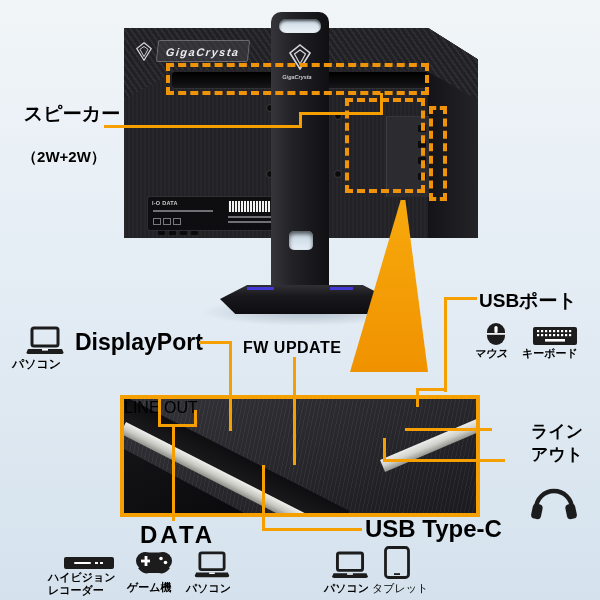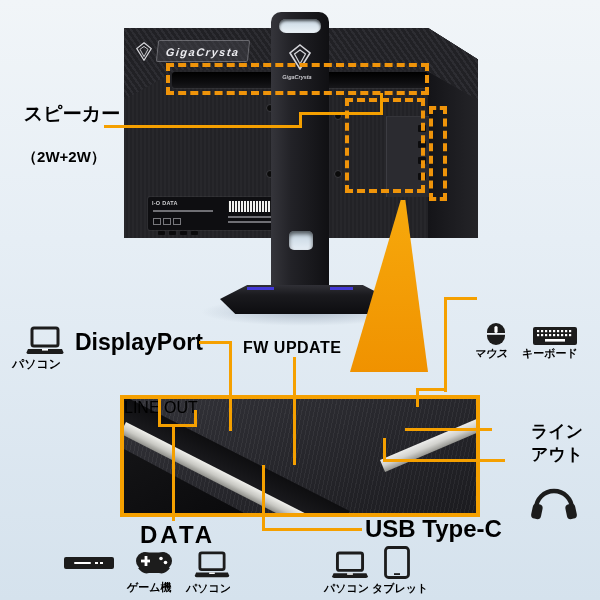--- a/index.html
+++ b/index.html
@@ -236,20 +236,21 @@
   <svg class="abs icon" style="left:26px;top:326px;" width="38" height="30" viewBox="0 0 38 30">
     <rect x="6" y="2" width="26" height="18" rx="2" fill="none" stroke="#1c1c1c" stroke-width="3"></rect>
     <path d="M2 23 L36 23 L37.5 26.5 Q37.5 28 35.5 28 L2.5 28 Q0.5 28 0.5 26.5 Z" fill="#1c1c1c"></path>
     <rect x="16" y="23" width="6" height="1.6" fill="#ffffff"></rect>
   </svg>
   <div class="abs cap" style="left:12px;top:356px;width:66px;font-size:12px;font-weight:bold;">パソコン</div>
 
   <div class="abs callout" style="left:75px;top:329px;font-size:23px;font-weight:bold;">DisplayPort</div>
   <div class="abs callout" style="left:243px;top:339px;font-size:16px;font-weight:bold;letter-spacing:.5px;">FW UPDATE</div>
 
+  <div class="abs callout" style="left:479px;top:288px;font-size:19px;font-weight:bold;">USBポート</div>
   <svg class="abs icon" style="left:486px;top:322px;" width="20" height="24" viewBox="0 0 20 24">
     <rect x="1" y="1" width="18" height="22" rx="9" fill="#1c1c1c"></rect>
     <rect x="8.4" y="4" width="3.2" height="7" rx="1.6" fill="#ffffff"></rect>
     <rect x="1" y="11" width="18" height="1.8" fill="#eef2f6"></rect>
   </svg>
   <div class="abs cap" style="left:474px;top:346px;width:44px;font-size:11px;font-weight:bold;font-style:italic;">マウス</div>
   <svg class="abs icon" style="left:533px;top:327px;" width="44" height="18" viewBox="0 0 44 18">
     <rect x="0" y="0" width="44" height="18" rx="2" fill="#1c1c1c"></rect>
     <g fill="#ffffff">
       <rect x="4" y="3" width="2.2" height="2.2"></rect>
@@ -284,20 +285,24 @@
 
   <div class="abs callout" style="left:140px;top:521px;font-size:24px;font-weight:bold;letter-spacing:3px;">DATA</div>
   <div class="abs callout" style="left:365px;top:515px;font-size:24px;font-weight:bold;">USB Type-C</div>
 
   <svg class="abs icon" style="left:64px;top:556px;" width="50" height="14" viewBox="0 0 50 14">
     <rect x="0" y="1" width="50" height="12" rx="2" fill="#1c1c1c"></rect>
     <rect x="10" y="6" width="17" height="2" rx="1" fill="#ffffff"></rect>
     <rect x="31" y="6" width="3" height="2" fill="#ffffff"></rect>
       <rect x="36" y="6" width="3" height="2" fill="#ffffff"></rect>
   </svg>
+  <div class="abs cap" style="left:48px;top:571px;width:80px;font-size:11px;font-weight:bold;line-height:13px;">
+    <span>ハイビジョン</span><br>
+    <span>レコーダー</span>
+  </div>
   <svg class="abs icon" style="left:135px;top:551px;" width="38" height="27" viewBox="0 0 38 27">
     <circle cx="10" cy="10" r="9" fill="#1c1c1c"></circle>
       <circle cx="28" cy="10" r="9" fill="#1c1c1c"></circle>
     <rect x="8" y="1.5" width="22" height="17.5" fill="#1c1c1c"></rect>
     <path d="M3 17 Q8 24 14 22 L24 22 Q30 24 35 17" fill="#1c1c1c"></path>
     <rect x="6" y="8.6" width="9" height="2.8" fill="#ffffff"></rect>
       <rect x="9.6" y="5" width="2.8" height="10" fill="#ffffff"></rect>
     <circle cx="26" cy="7.5" r="1.8" fill="#ffffff"></circle>
       <circle cx="30.5" cy="11.5" r="1.8" fill="#ffffff"></circle>
   </svg>
@@ -312,15 +317,15 @@
   <svg class="abs icon" style="left:331px;top:551px;" width="38" height="29" viewBox="0 0 38 30">
     <rect x="6" y="2" width="26" height="18" rx="2" fill="none" stroke="#1c1c1c" stroke-width="3"></rect>
     <path d="M2 23 L36 23 L37.5 26.5 Q37.5 28 35.5 28 L2.5 28 Q0.5 28 0.5 26.5 Z" fill="#1c1c1c"></path>
     <rect x="16" y="23" width="6" height="1.6" fill="#ffffff"></rect>
   </svg>
   <div class="abs cap" style="left:324px;top:581px;width:52px;font-size:11px;font-weight:bold;">パソコン</div>
   <svg class="abs icon" style="left:384px;top:546px;" width="26" height="33" viewBox="0 0 26 33">
     <rect x="1.5" y="1.5" width="23" height="30" rx="3" fill="none" stroke="#1c1c1c" stroke-width="2.8"></rect>
     <rect x="10" y="27.2" width="6" height="1.8" fill="#1c1c1c"></rect>
   </svg>
-  <div class="abs cap" style="left:372px;top:581px;width:58px;font-size:11px;font-weight:bold;">タブレット</div>
+  <div class="abs cap" style="left:372px;top:581px;width:58px;font-size:11px;font-weight:normal;">タブレット</div>
 
 </div>
 
 </body></html>

